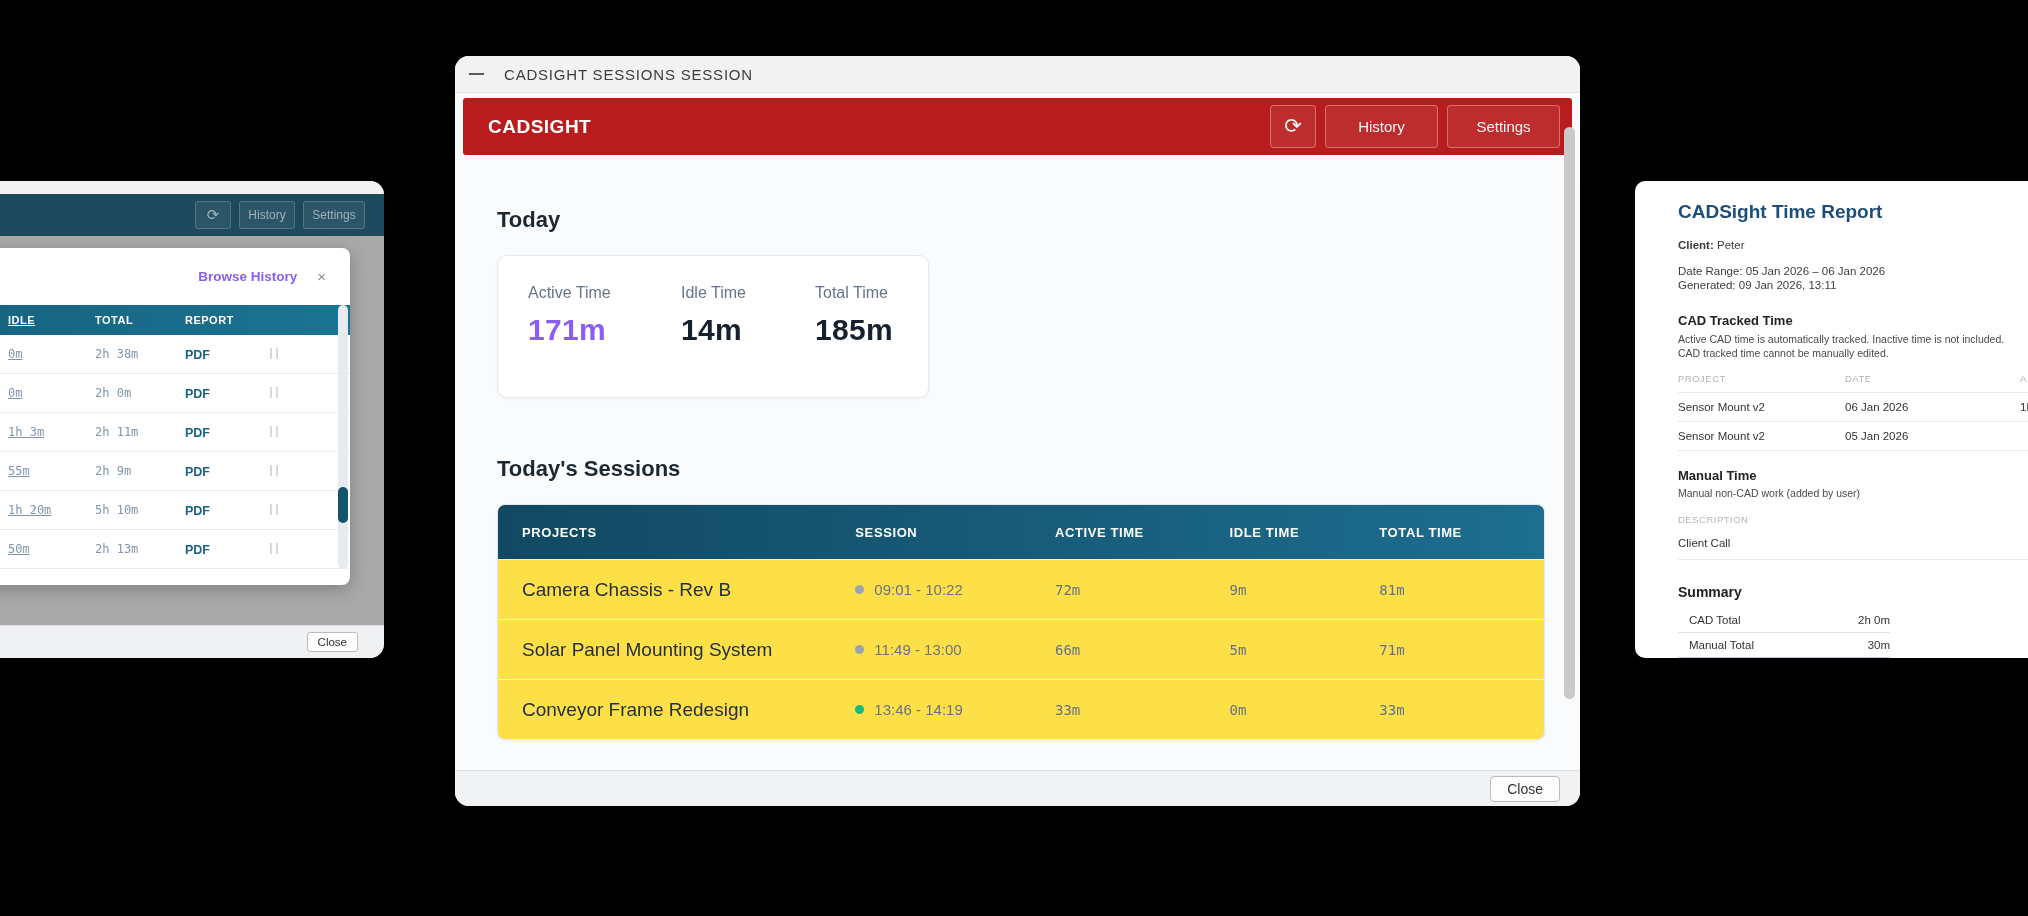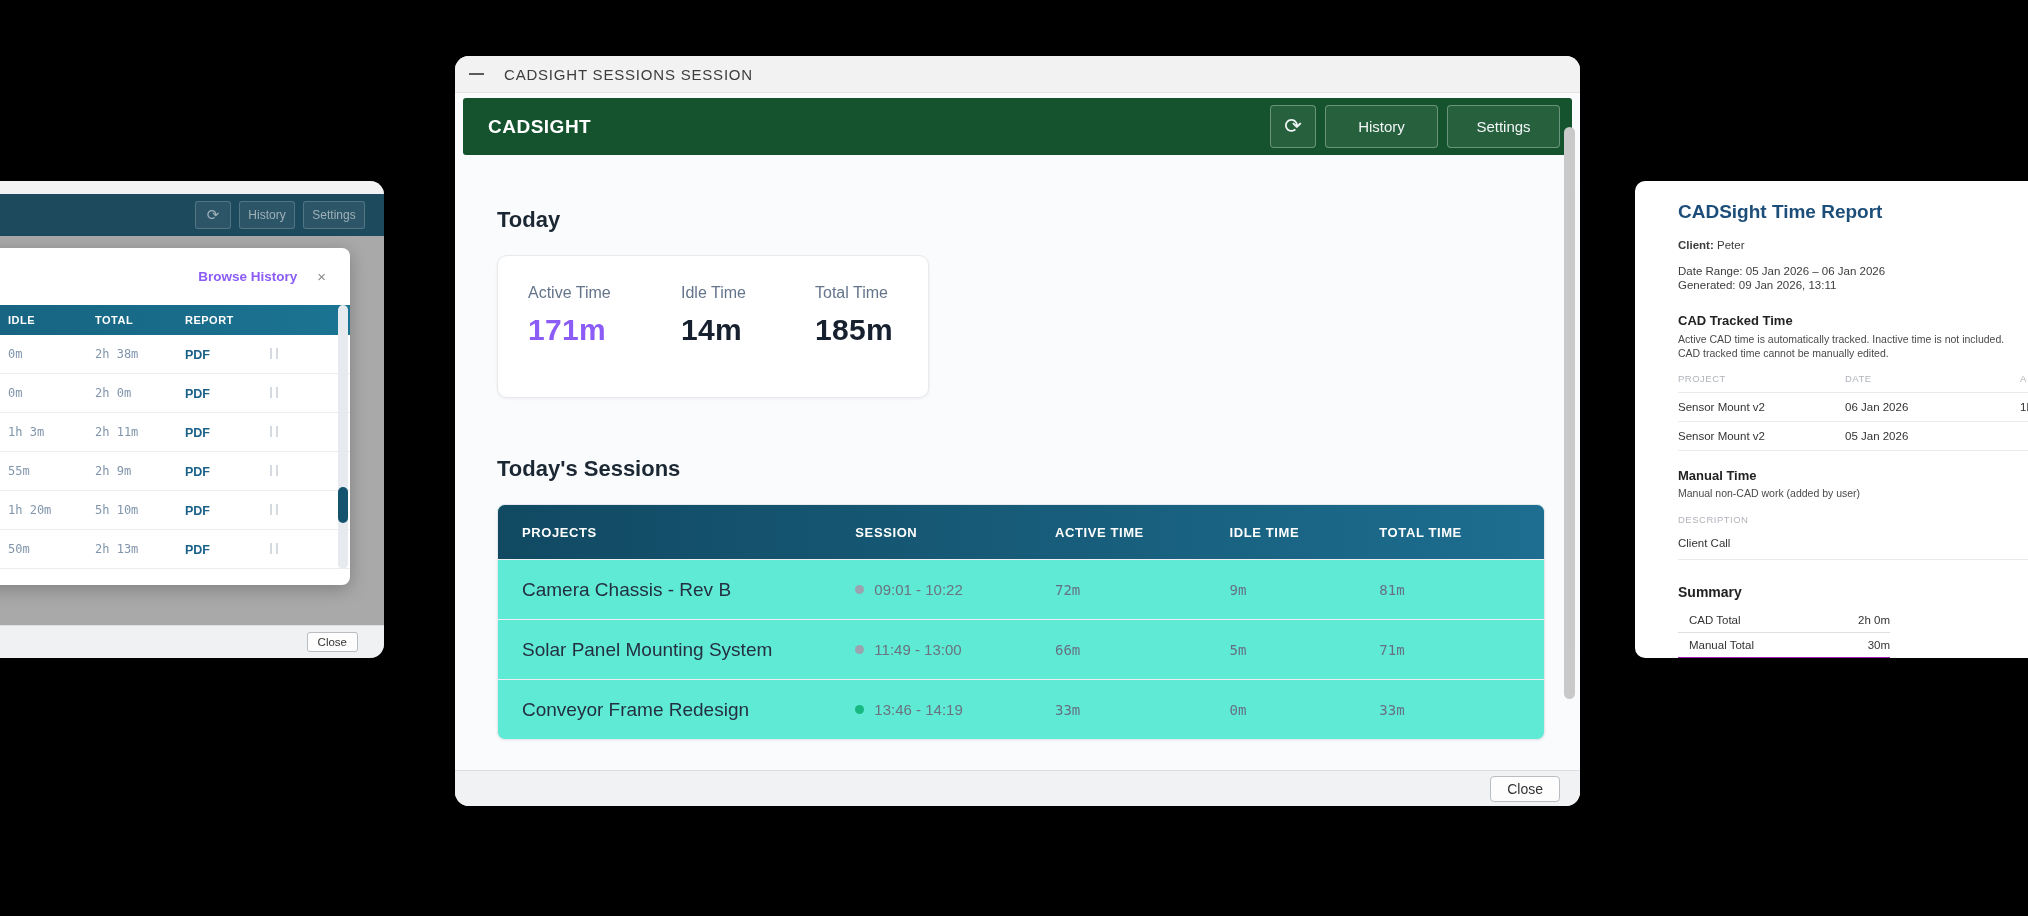--- a/index.html
+++ b/index.html
@@ -23,21 +23,21 @@
   .titlebar {
     height:37px; background:#f2f2f2; border-bottom:1px solid #e3e3e3;
     display:flex; align-items:center; padding:0 14px; flex:0 0 auto;
   }
   .min-dash { width:15px; height:2px; background:#5a5a5a; margin-right:20px; cursor:pointer; }
   .titlebar-text { font-size:15px; color:#3d3d3d; letter-spacing:.8px; }
 
   .dialog-body { flex:1 1 auto; position:relative; background:#fafbfc; }
   .teal-header {
     position:absolute; left:8px; right:8px; top:5px; height:57px;
-    background:#14532d; border-radius:3px;
+    background:#b91c1c; border-radius:3px;
     display:flex; align-items:center; padding:0 12px 0 25px;
   }
   .brand { color:#fff; font-size:19px; font-weight:700; letter-spacing:.5px; flex:1; }
   .hd-btn {
     background:rgba(255,255,255,.08); border:1px solid rgba(255,255,255,.32);
     color:#f2f6f8; border-radius:4px; font-size:15px; font-family:"Liberation Sans",sans-serif;
     height:43px; display:flex; align-items:center; justify-content:center;
     margin-left:9px; cursor:pointer;
   }
   .hd-btn.icon-btn { width:46px; font-size:21px; padding-bottom:2px; }
@@ -52,21 +52,21 @@
     display:flex; padding:28px 0 0 30px;
   }
   .stat { }
   .stat:nth-child(1){ width:153px; } .stat:nth-child(2){ width:134px; }
   .stat-label { font-size:16px; color:#64748b; margin-bottom:11px; }
   .stat-value { font-size:30px; font-weight:700; color:#16202e; letter-spacing:.3px; }
   .stat-value.accent { color:#8b5cf6; }
 
   .sessions-h { margin-top:58px; }
   .sess-table {
-    margin-top:22px; width:1048px; background:#5eead4;
+    margin-top:22px; width:1048px; background:#fde047;
     border-radius:8px; overflow:hidden; border:1px solid #e5e8ec;
     box-shadow:0 1px 3px rgba(30,40,60,.06);
   }
   .sess-head {
     display:flex; align-items:center; height:54px;
     background:linear-gradient(90deg,#114962 0%, #1d6e90 100%);
     color:#fff; font-size:13px; font-weight:700; letter-spacing:.6px;
   }
   .sess-row { display:flex; align-items:center; height:60px; border-top:1px solid #eceef1; }
   .c-proj { width:358px; padding-left:24px; }
@@ -125,21 +125,21 @@
     padding-right:24px; gap:20px;
   }
   .browse-title { font-size:13.5px; font-weight:700; color:#8b5cf6; }
   .panel-x { font-size:15px; color:#8a8a8a; cursor:pointer; line-height:1; }
   .lw-thead {
     display:flex; align-items:center; height:30px;
     background:linear-gradient(90deg,#145b76 0%, #1b7493 100%);
     color:#fff; font-size:11px; font-weight:700; letter-spacing:.5px;
   }
   .lc-fill { width:228px; }
-  .lc-idle { width:87px; } .lc-tot { width:90px; } .lc-rep { width:85px; } .lc-ic { width:66px; }
+  .lc-idle { width:87px;text-decoration:underline; } .lc-tot { width:90px; } .lc-rep { width:85px; } .lc-ic { width:66px; }
   .lw-row { display:flex; align-items:center; height:39px; border-bottom:1px solid #e9edf0; }
   .lw-num { font-size:12px; color:#8095ab; }
   .pdf-link { font-size:12.5px; font-weight:700; color:#1a6189; cursor:pointer; }
   .handle { width:8px; height:11px; border-left:2px solid #d5dae0; border-right:2px solid #d5dae0; display:inline-block; }
   .lw-scroll-track {
     position:absolute; right:2px; top:57px; width:10px; height:264px;
     background:#e7eaee; border-radius:5px;
   }
   .lw-scroll-thumb {
     position:absolute; left:0; top:182px; width:10px; height:36px;
@@ -176,21 +176,21 @@
   .rc-proj { width:167px; } .rc-date { width:175px; } .rc-act { width:55px; white-space:nowrap; }
   .rep-table .last { border-bottom:1px solid #ebebeb; }
   .man-h { margin-top:17px; }
   .man-note { margin-top:3px; }
   .desc-head { margin-top:14px; font-size:9.5px; color:#b0b4ba; letter-spacing:.5px; }
   .desc-row { margin-top:12px; font-size:11.5px; color:#333; padding-bottom:10px; border-bottom:1px solid #ebebeb; width:397px; }
   .sum-h { margin-top:24px; font-size:14px; }
   .sum-table { margin-top:8px; width:212px; }
   .sum-row { display:flex; justify-content:space-between; font-size:11.5px; color:#333;
              padding:6px 0 6px 11px; border-bottom:1px solid #e0e0e0; }
-  .sum-row.thick { border-bottom:2px solid #a21caf; }
+  .sum-row.thick { border-bottom:2px solid #c4b5fd; }
 </style>
 </head>
 <body>
 
 <div class="left-window">
   <div class="lw-titlebar"></div>
   <div class="lw-header">
     <div class="lw-btn icon-btn">
       <span>⟳</span>
     </div>

